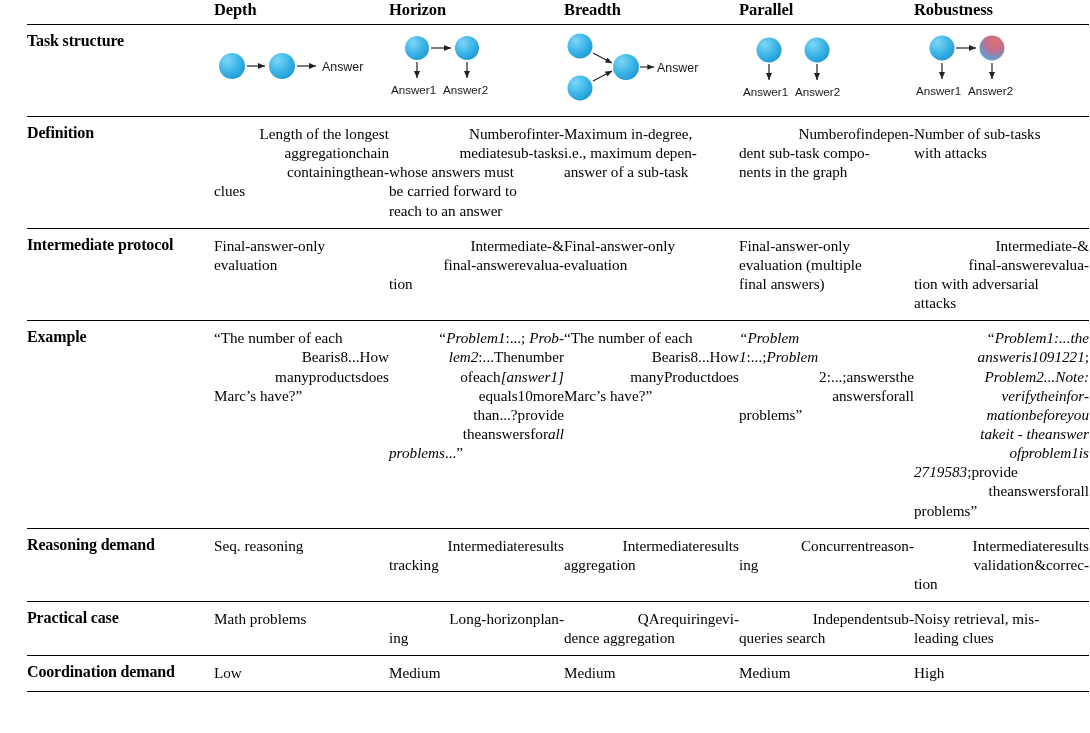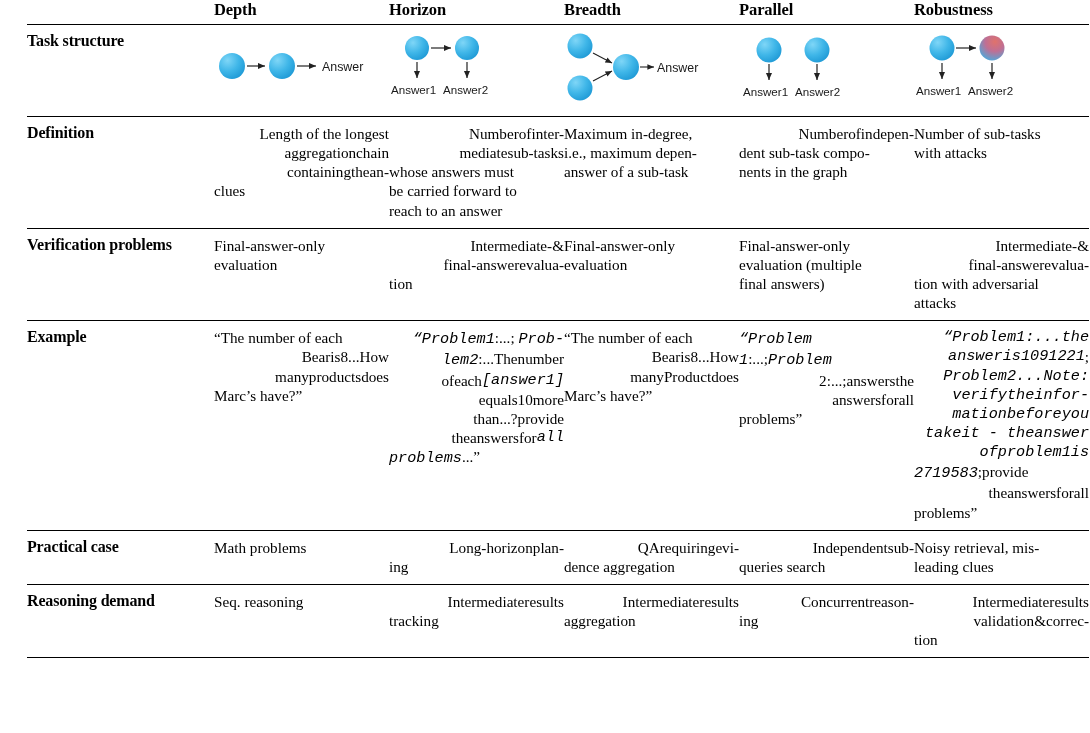--- a/index.html
+++ b/index.html
@@ -87,21 +87,21 @@
     font-family: "Liberation Sans", "DejaVu Sans", sans-serif;
     font-size: 12.4px;
     fill: #1a1a1a;
   }
   .nodeword-sm {
     font-family: "Liberation Sans", "DejaVu Sans", sans-serif;
     font-size: 11.6px;
     fill: #1a1a1a;
   }
 
-  .it { font-style: italic; font-family: Liberation Mono, monospace; }
+  .it { font-style: italic; }
 
   
   .jline { display: block; white-space: nowrap; }
   .jline.sp { display: flex; justify-content: flex-end; }
   .jline.sp > span { display: inline-block; }
 </style>
 </head>
 <body>
 
 <div id="table-wrap">
@@ -256,21 +256,21 @@
       <span class="jline">dent sub-task compo-</span>
       <span class="jline">nents in the graph</span>
     </td>
     <td class="cell">
       <span class="jline">Number of sub-tasks</span>
       <span class="jline">with attacks</span>
     </td>
   </tr>
 
   <tr class="body-row">
-    <td class="rowlabel">Verification problems</td>
+    <td class="rowlabel">Intermediate protocol</td>
     <td class="cell">
       <span class="jline">Final-answer-only</span>
       <span class="jline">evaluation</span>
     </td>
     <td class="cell">
       <span class="jline sp">
               <span>Intermediate-</span>
               <span>&amp;</span>
             </span>
       <span class="jline sp">
@@ -424,20 +424,60 @@
               <span>the</span>
               <span>answers</span>
               <span>for</span>
               <span>all</span>
             </span>
       <span class="jline">problems”</span>
     </td>
   </tr>
 
   <tr class="body-row">
+    <td class="rowlabel">Reasoning demand</td>
+    <td class="cell">
+      <span class="jline">Seq. reasoning</span>
+    </td>
+    <td class="cell">
+      <span class="jline sp">
+              <span>Intermediate</span>
+              <span>results</span>
+            </span>
+      <span class="jline">tracking</span>
+    </td>
+    <td class="cell">
+      <span class="jline sp">
+              <span>Intermediate</span>
+              <span>results</span>
+            </span>
+      <span class="jline">aggregation</span>
+    </td>
+    <td class="cell">
+      <span class="jline sp">
+              <span>Concurrent</span>
+              <span>reason-</span>
+            </span>
+      <span class="jline">ing</span>
+    </td>
+    <td class="cell">
+      <span class="jline sp">
+              <span>Intermediate</span>
+              <span>results</span>
+            </span>
+      <span class="jline sp">
+              <span>validation</span>
+              <span>&amp;</span>
+              <span>correc-</span>
+            </span>
+      <span class="jline">tion</span>
+    </td>
+  </tr>
+
+  <tr class="body-row">
     <td class="rowlabel">Practical case</td>
     <td class="cell">
       <span class="jline">Math problems</span>
     </td>
     <td class="cell">
       <span class="jline sp">
               <span>Long-horizon</span>
               <span>plan-</span>
             </span>
       <span class="jline">ing</span>
@@ -456,55 +496,23 @@
               <span>sub-</span>
             </span>
       <span class="jline">queries search</span>
     </td>
     <td class="cell">
       <span class="jline">Noisy retrieval, mis-</span>
       <span class="jline">leading clues</span>
     </td>
   </tr>
 
-  <tr class="body-row">
-    <td class="rowlabel">Reasoning demand</td>
-    <td class="cell">
-      <span class="jline">Seq. reasoning</span>
-    </td>
-    <td class="cell">
-      <span class="jline sp">
-              <span>Intermediate</span>
-              <span>results</span>
-            </span>
-      <span class="jline">tracking</span>
-    </td>
-    <td class="cell">
-      <span class="jline sp">
-              <span>Intermediate</span>
-              <span>results</span>
-            </span>
-      <span class="jline">aggregation</span>
-    </td>
-    <td class="cell">
-      <span class="jline sp">
-              <span>Concurrent</span>
-              <span>reason-</span>
-            </span>
-      <span class="jline">ing</span>
-    </td>
-    <td class="cell">
-      <span class="jline sp">
-              <span>Intermediate</span>
-              <span>results</span>
-            </span>
-      <span class="jline sp">
-              <span>validation</span>
-              <span>&amp;</span>
-              <span>correc-</span>
-            </span>
-      <span class="jline">tion</span>
-    </td>
-  </tr>
-
+  <tr class="body-row last">
+    <td class="rowlabel">Coordination demand</td>
+    <td class="cell">Low</td>
+    <td class="cell">Medium</td>
+    <td class="cell">Medium</td>
+    <td class="cell">Medium</td>
+    <td class="cell">High</td>
+  </tr>
 </tbody>
     </table>
 </div>
 
 </body></html>

